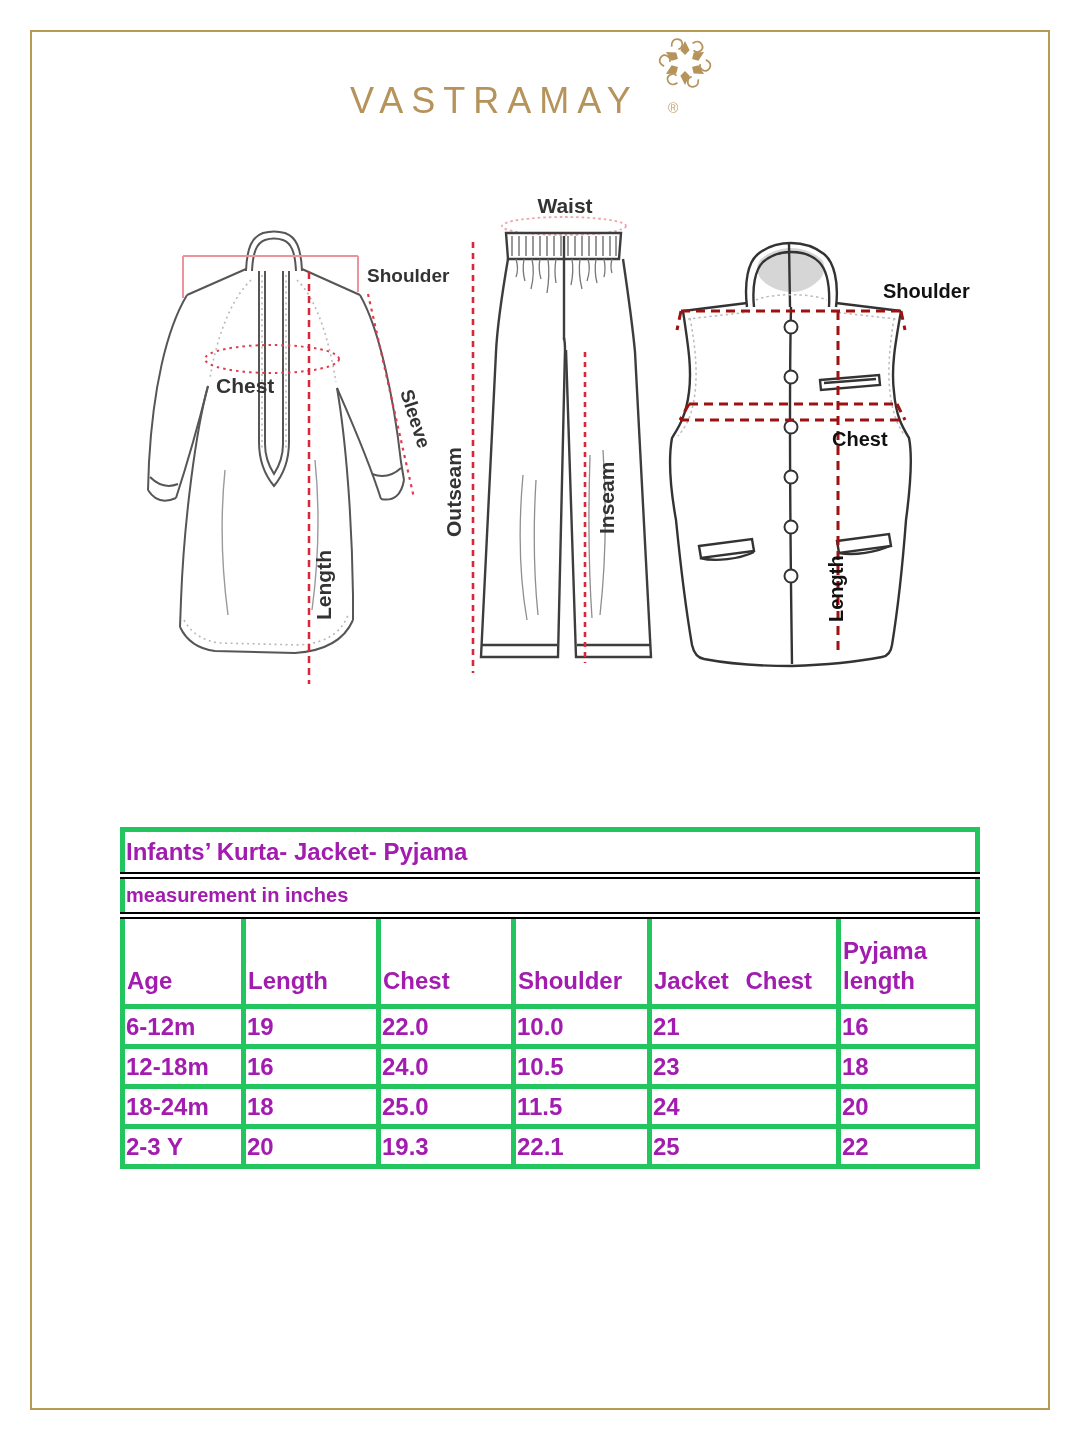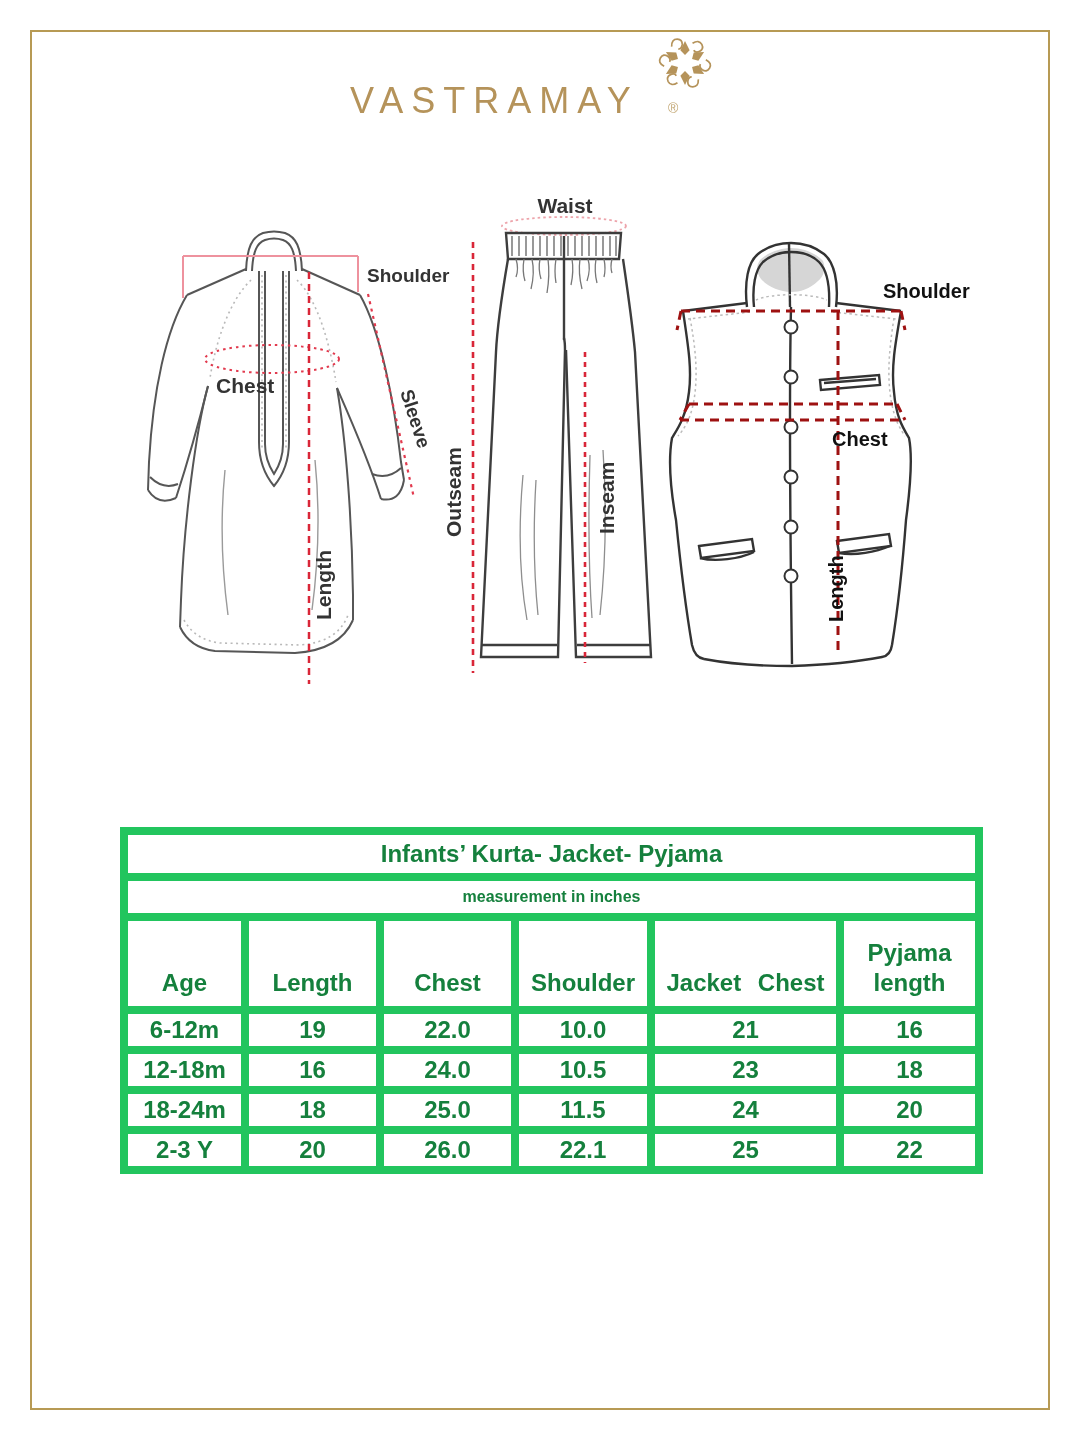--- a/index.html
+++ b/index.html
@@ -13,25 +13,25 @@
   .logo-icon{position:absolute;left:656px;top:34px;}
   .reg-mark{position:absolute;left:668px;top:100px;font-size:14px;color:#c2a672;}
   
   .diagrams{position:absolute;left:0;top:170px;width:1080px;height:560px;}
   .lbl{font-family:"Liberation Sans",sans-serif;font-weight:700;fill:#333;font-size:19px;}
   .lbl-lg{font-size:21px;}
   .jlbl{font-family:"Liberation Sans",sans-serif;font-weight:700;fill:#111;font-size:20px;}
   
   .size-table{position:absolute;left:120px;top:827px;width:855px;border-collapse:collapse;
               table-layout:fixed;border:4px solid #000;font-family:"Liberation Sans",sans-serif;}
-  .size-table td,.size-table th{border:8px solid #22c55e;color:#15803d;text-align:center;overflow:hidden;}
+  .size-table td,.size-table th{border:5px solid #22c55e;color:#a21caf;text-align:left;overflow:hidden;}
   .t-title{height:46px;}
   .t-title td{font-size:24px;font-weight:700;border-bottom:7px double #000;}
   .t-sub{height:40px;}
-  .t-sub td{font-size:16px;font-weight:700;border-bottom:7px double #000;}
+  .t-sub td{font-size:20px;font-weight:700;border-bottom:7px double #000;}
   .t-head{height:86px;}
   .t-head th{font-size:24px;font-weight:700;vertical-align:bottom;padding:17px 2px 8px;line-height:1.25;}
   .t-head th.wsp{word-spacing:10px;margin-top:36px;}
   .t-row{height:40px;}
   .t-row td{font-size:24px;font-weight:700;}
   
   .note{position:absolute;left:48px;top:1289px;width:985px;text-align:right;
         color:#1c1c1c;font-size:20px;line-height:36px;}
 </style>
 </head>
@@ -238,21 +238,21 @@
         <td>18-24m</td>
         <td>18</td>
         <td>25.0</td>
         <td>11.5</td>
         <td>24</td>
         <td>20</td>
       </tr>
       <tr class="t-row">
         <td>2-3 Y</td>
         <td>20</td>
-        <td>26.0</td>
+        <td>19.3</td>
         <td>22.1</td>
         <td>25</td>
         <td>22</td>
       </tr>
     </tbody>
   </table>
 
 
 </div>
 

